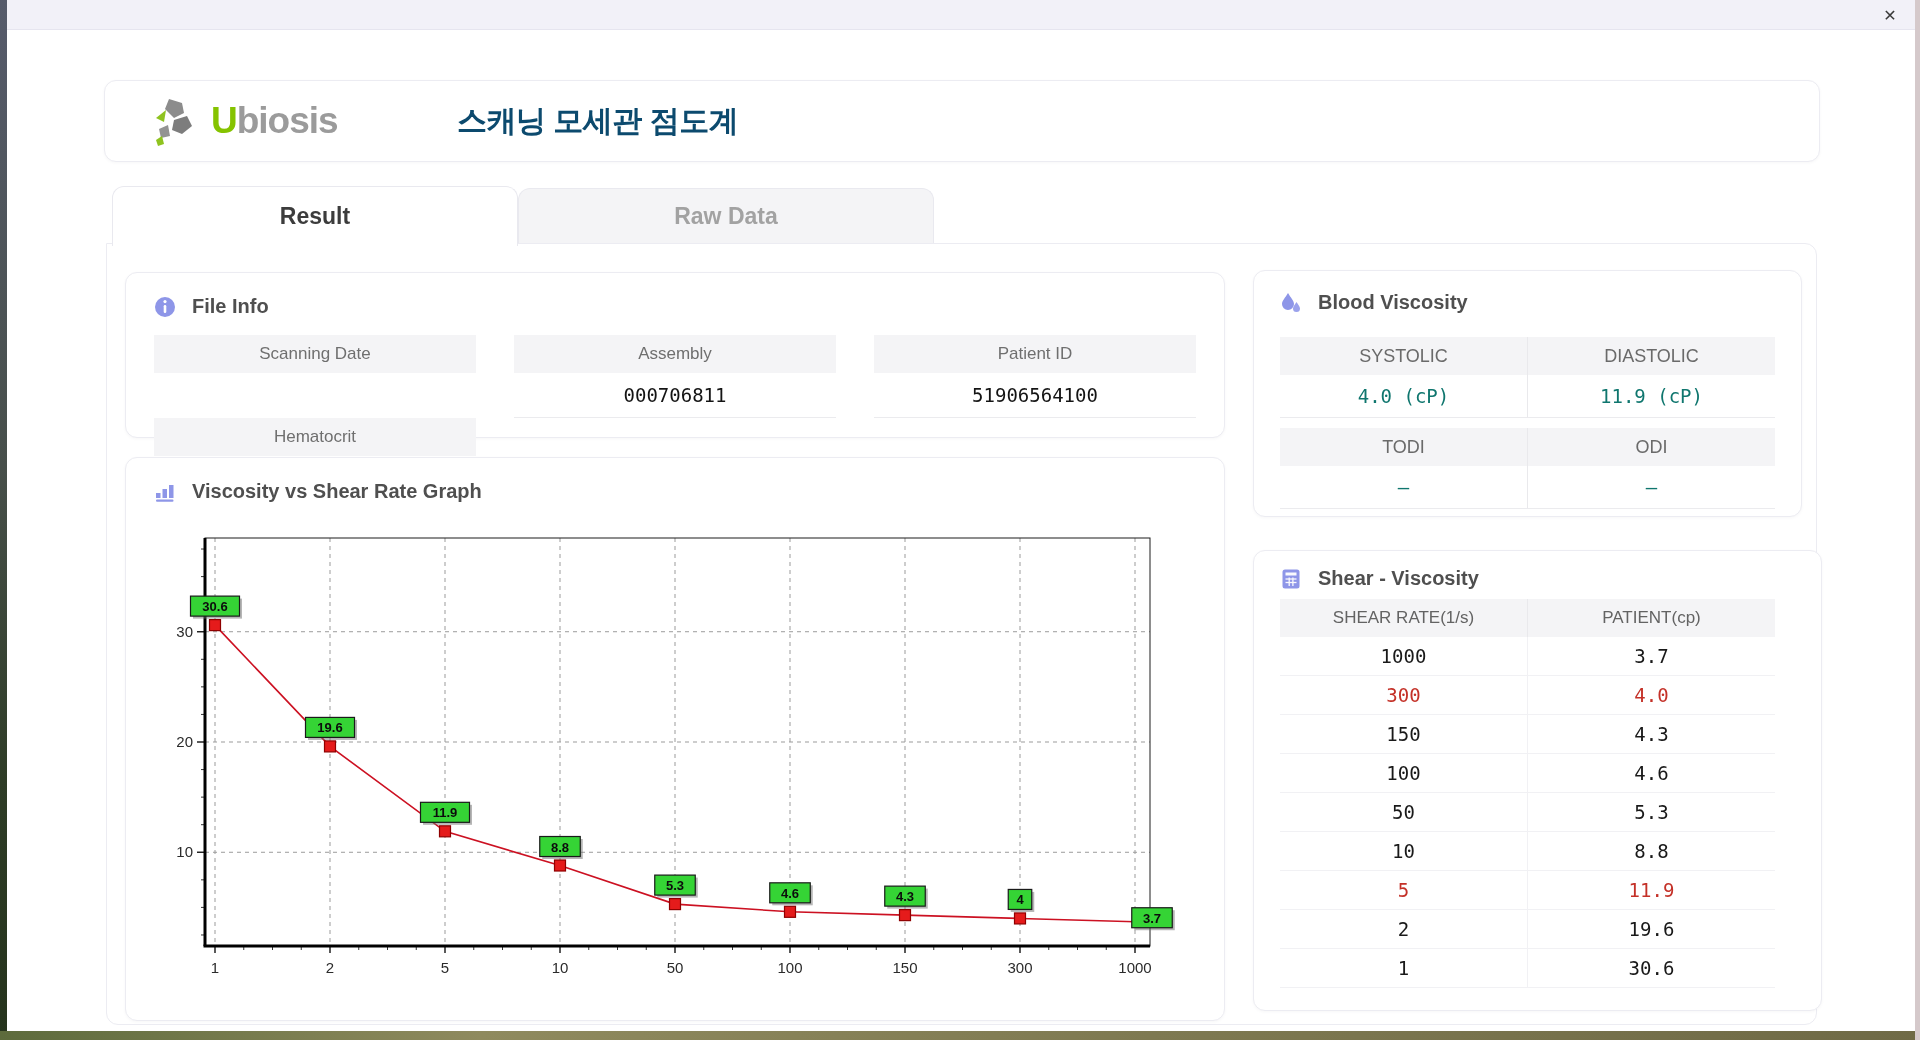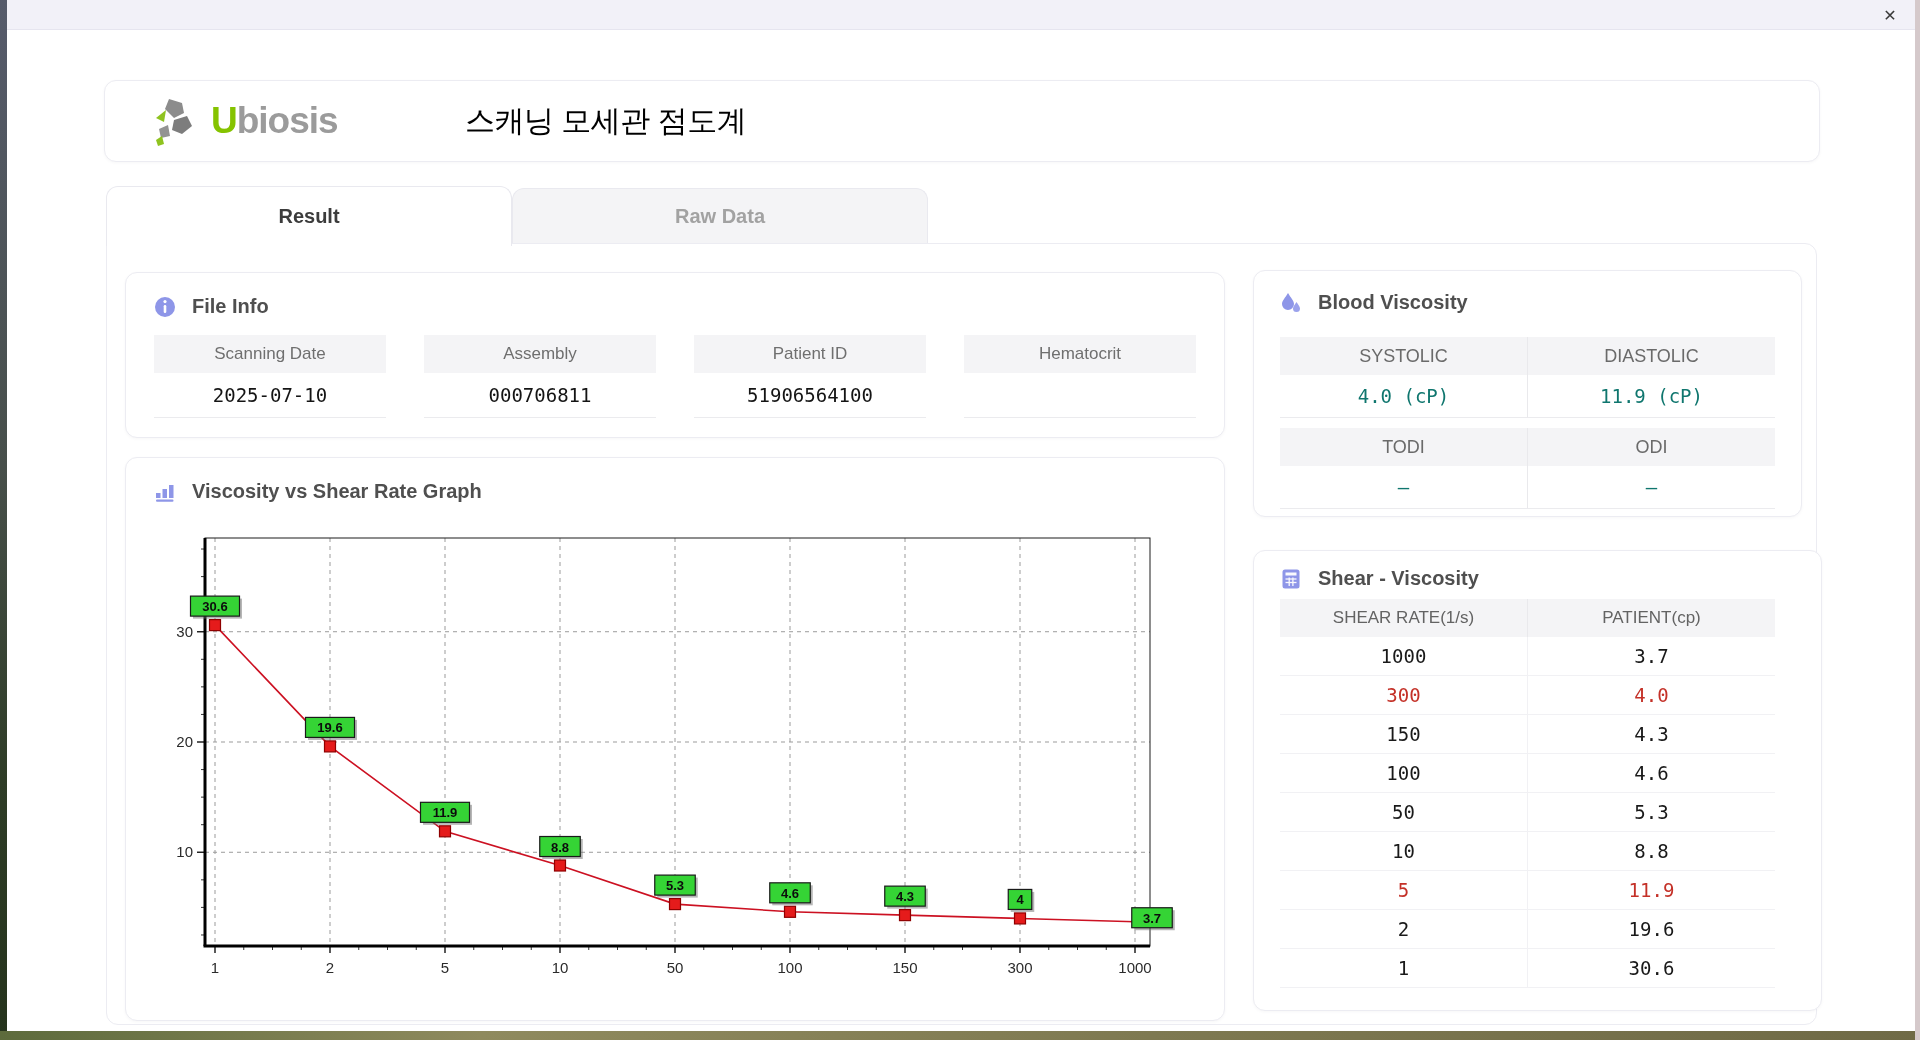--- a/index.html
+++ b/index.html
@@ -26,42 +26,42 @@
 
   .card{position:absolute;background:#fff;border:1px solid #ececf2;border-radius:12px;
     box-shadow:0 1px 3px rgba(40,40,80,0.04);}
 
   
   .header-card{left:104px;top:80px;width:1714px;height:80px;}
   .brand{position:absolute;left:46px;top:14px;display:flex;align-items:center;}
   .brand-text{font-size:37px;font-weight:bold;letter-spacing:-1px;margin-left:8px;}
   .brand-text .u{color:#85c300;}
   .brand-text .rest{color:#9b9b9b;}
-  .app-title{position:absolute;left:360px;top:0;height:80px;display:flex;align-items:center;
-    font-size:30px;font-weight:normal;color:#000000;letter-spacing:-0.5px;}
+  .app-title{position:absolute;left:352px;top:0;height:80px;display:flex;align-items:center;
+    font-size:30px;font-weight:bold;color:#0c4a6e;letter-spacing:-0.5px;}
 
   
   .tab{position:absolute;display:flex;align-items:center;justify-content:center;
-    font-size:20px;font-weight:bold;border:1px solid #e9e9ef;border-bottom:none;
-    border-radius:12px 12px 0 0;cursor:pointer;}
+    font-size:23px;font-weight:bold;border:1px solid #e9e9ef;border-bottom:none;
+    border-radius:12px 12px 0 0;cursor:pointer;margin-left:6px;}
   .tab-result{left:106px;top:186px;width:404px;height:59px;background:#fff;color:#3c3c3c;z-index:3;}
   .tab-raw{left:512px;top:188px;width:414px;height:55px;background:#f4f4f6;color:#a2a2a2;z-index:1;}
 
   
   .container{position:absolute;left:106px;top:243px;width:1709px;height:780px;
     background:#fff;border:1px solid #ececf2;border-radius:0 12px 12px 12px;z-index:1;}
 
   
   .sec-head{position:absolute;display:flex;align-items:center;gap:16px;
     font-size:20px;font-weight:bold;color:#4f4f4f;}
 
   
   .fi-card{left:125px;top:272px;width:1098px;height:164px;z-index:2;}
   .fi-grid{position:absolute;left:28px;top:62px;width:1042px;display:grid;
-    grid-template-columns:1fr 1fr 1fr 1fr;column-gap:38px;}
+    grid-template-columns:1fr 1fr 1fr;column-gap:38px;}
   .field-label{height:38px;background:#f4f4f6;display:flex;align-items:center;justify-content:center;
     font-size:17px;color:#6f6f6f;}
   .field-value{height:44px;display:flex;align-items:center;justify-content:center;
     font-family:"DejaVu Sans Mono",monospace;font-size:19px;color:#141414;
     border-bottom:1px solid #ebebee;}
 
   
   .graph-card{left:125px;top:457px;width:1098px;height:562px;z-index:2;}
   .chart-wrap{position:absolute;left:24px;top:68px;width:1060px;height:470px;}
 
@@ -128,21 +128,20 @@
     <svg class="icon20" viewBox="0 0 22 22">
       <circle cx="11" cy="11" r="10" fill="#8e96e8"></circle>
       <rect x="9.7" y="9" width="2.6" height="8" rx="1.3" fill="#fff"></rect>
       <circle cx="11" cy="5.6" r="1.6" fill="#fff"></circle>
     </svg>
     <span>File Info</span>
   </div>
   <div class="fi-grid">
     <div>
       <div class="field-label">Scanning Date</div>
-      <div class="field-value">2025-07-10</div>
     </div>
     <div>
       <div class="field-label">Assembly</div>
       <div class="field-value">000706811</div>
     </div>
     <div>
       <div class="field-label">Patient ID</div>
       <div class="field-value">51906564100</div>
     </div>
     <div>

